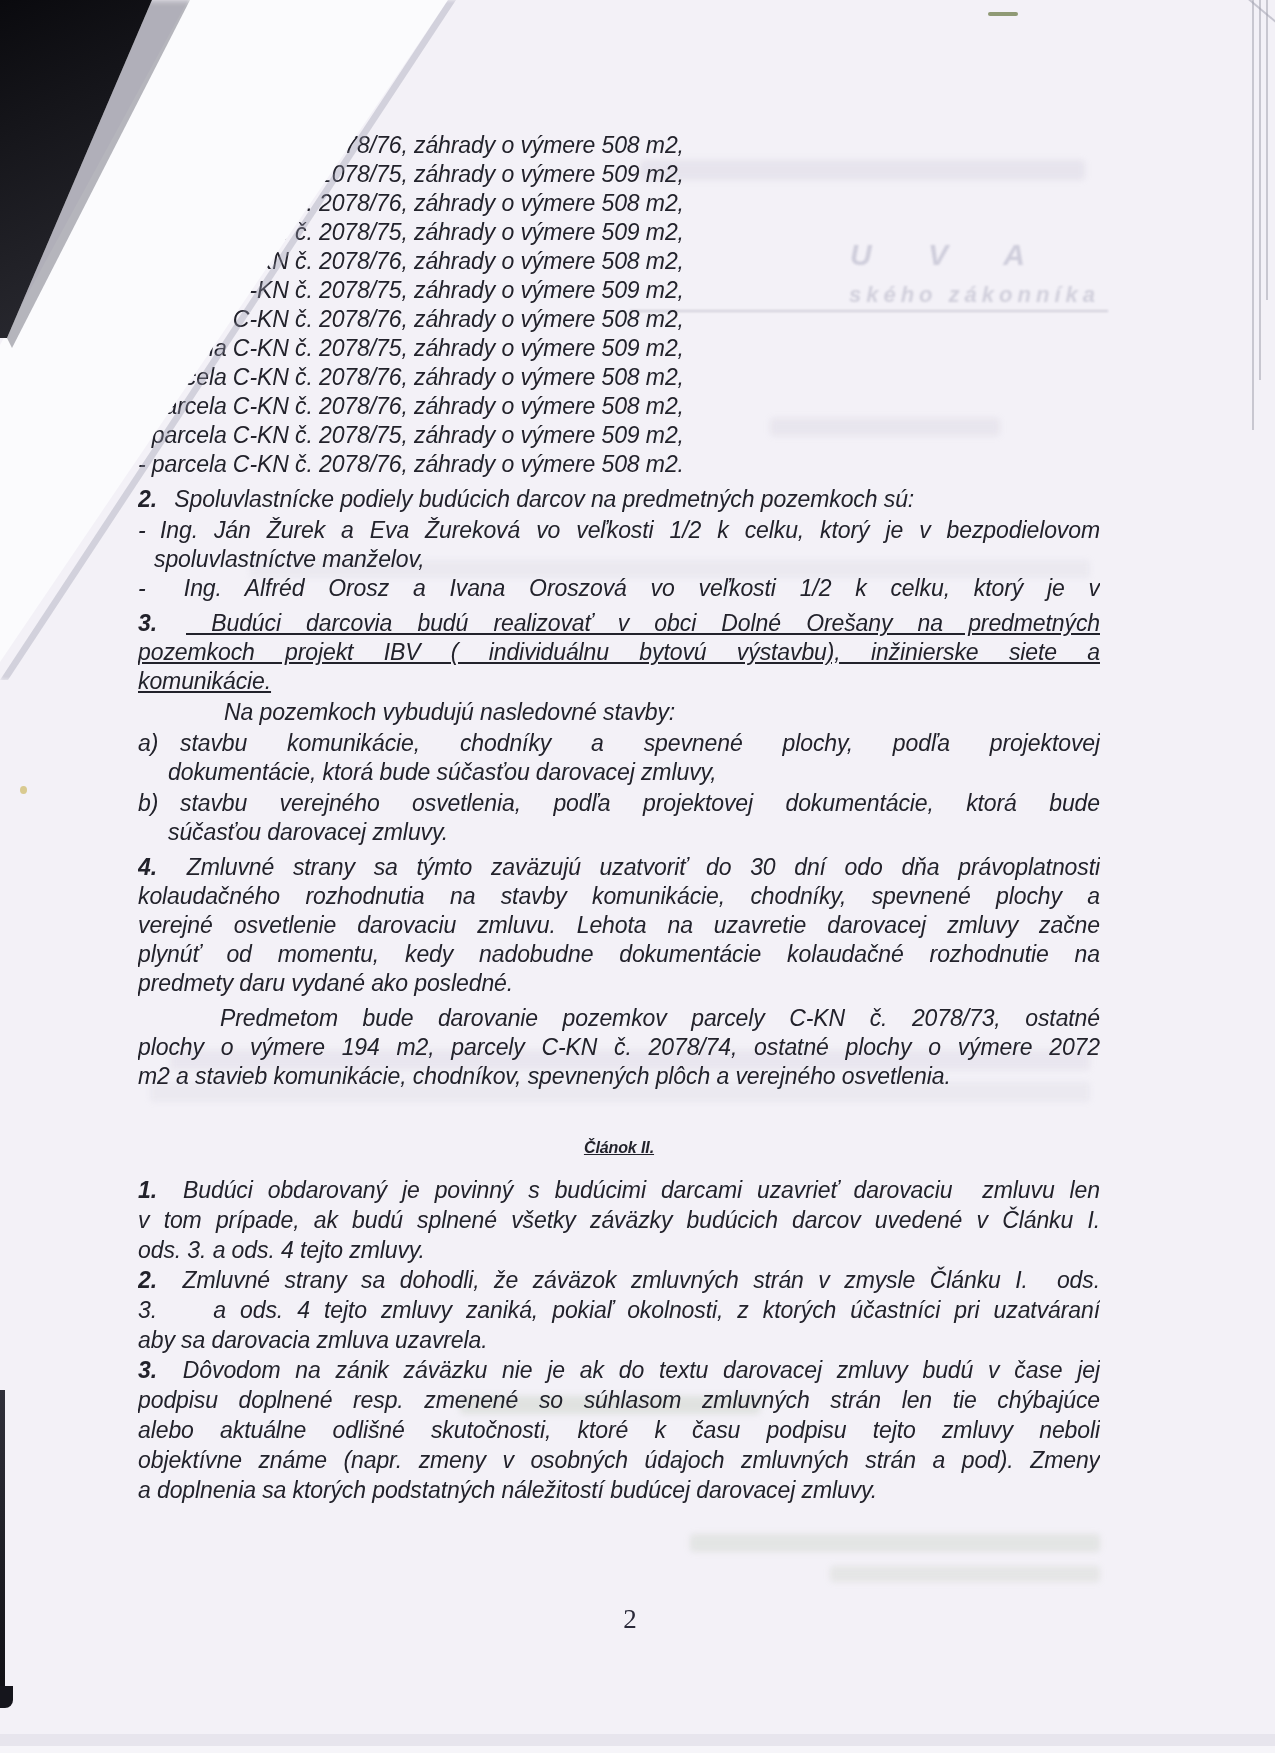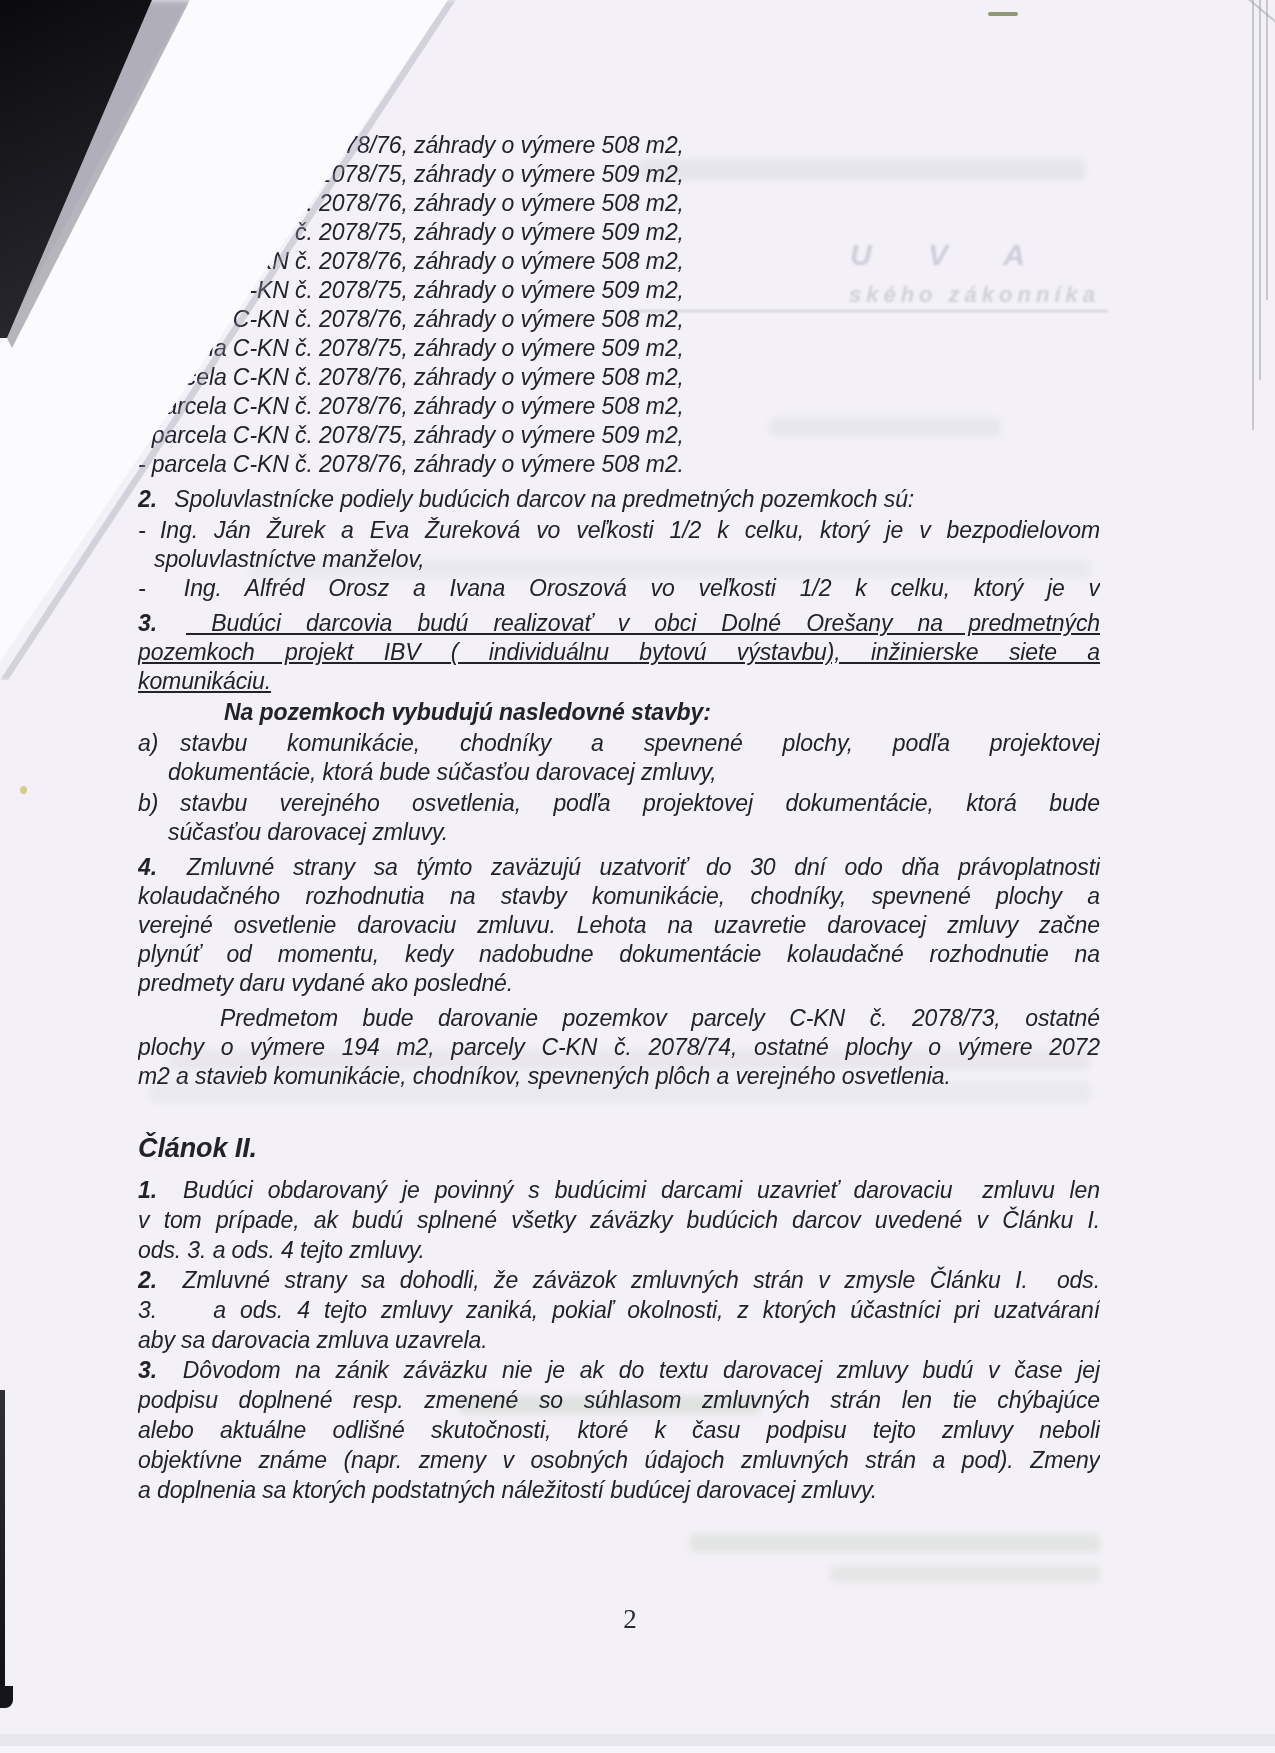--- a/index.html
+++ b/index.html
@@ -94,30 +94,30 @@
     font-style:italic;font-size:23px;color:#22222b;
     letter-spacing:-0.1px;
   }
   .ln{
     line-height:29px;height:29px;
     text-align:justify;overflow:hidden;white-space:normal;
   }
   .ln.j{text-align-last:justify;}
   .blk{margin:0;}
   .blk.heading{
-    font-weight:bold;font-size:27px;
-    height:34px;line-height:34px;
+    text-align:center;font-weight:bold;font-size:16px;
+    height:34px;line-height:34px;text-decoration:underline;
   }
   .num{font-weight:bold;display:inline-block;min-width:30px;}
   .lbl{display:inline-block;}
   .blk:nth-child(2){margin-top:6px;}
   .blk:nth-child(3){margin-top:2px;}
   .blk:nth-child(4){margin-top:0;}
   .blk:nth-child(5){margin-top:6px;text-decoration:underline;}
-  .blk:nth-child(6){margin-top:2px;font-weight:bold;}
+  .blk:nth-child(6){margin-top:2px;}
   .blk:nth-child(7){margin-top:2px;}
   .blk:nth-child(8){margin-top:2px;}
   .blk:nth-child(9){margin-top:6px;}
   .blk:nth-child(10){margin-top:6px;}
   .blk:nth-child(11){margin-top:40px;}
   .blk:nth-child(12){margin-top:10px;}
   .blk:nth-child(n+12) .ln{line-height:30px;height:30px;}
 
   .pagenum{
     position:absolute;left:600px;top:1604px;width:60px;
@@ -163,21 +163,21 @@
       <div class="blk hang">
         <div class="ln j"><span class="lbl" style="width: 22px;">-</span>Ing. Ján Žurek a Eva Žureková vo veľkosti 1/2 k celku, ktorý je v bezpodielovom</div>
         <div class="ln" style="padding-left: 16px;">spoluvlastníctve manželov,</div>
       </div>
       <div class="blk hang">
         <div class="ln j"><span class="lbl" style="width: 22px;">-</span>&nbsp;Ing. Alfréd Orosz a Ivana Oroszová vo veľkosti 1/2 k celku, ktorý je v</div>
       </div>
       <div class="blk para">
         <div class="ln j"><span class="num" style="min-width: 48px;">3.</span> Budúci darcovia budú realizovať v obci Dolné Orešany na predmetných</div>
         <div class="ln j">pozemkoch projekt IBV ( individuálnu bytovú výstavbu), inžinierske siete a</div>
-        <div class="ln">komunikáciu.</div>
+        <div class="ln">komunikácie.</div>
       </div>
       <div class="blk plain">
         <div class="ln" style="text-indent: 86px;">Na pozemkoch vybudujú nasledovné stavby:</div>
       </div>
       <div class="blk hang">
         <div class="ln j"><span class="lbl" style="width: 42px;">a)</span>stavbu komunikácie, chodníky a spevnené plochy, podľa projektovej</div>
         <div class="ln" style="padding-left: 30px;">dokumentácie, ktorá bude súčasťou darovacej zmluvy,</div>
       </div>
       <div class="blk hang">
         <div class="ln j"><span class="lbl" style="width: 42px;">b)</span>stavbu verejného osvetlenia, podľa projektovej dokumentácie, ktorá bude</div>

